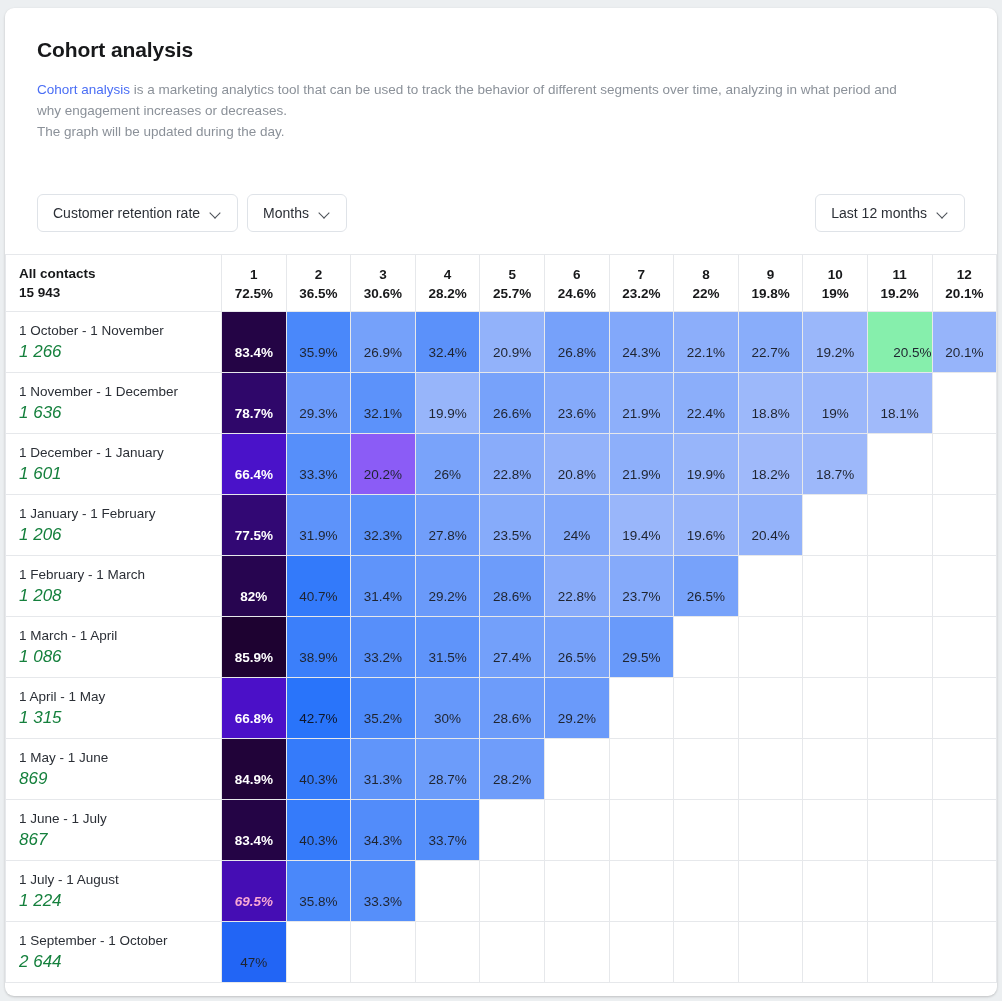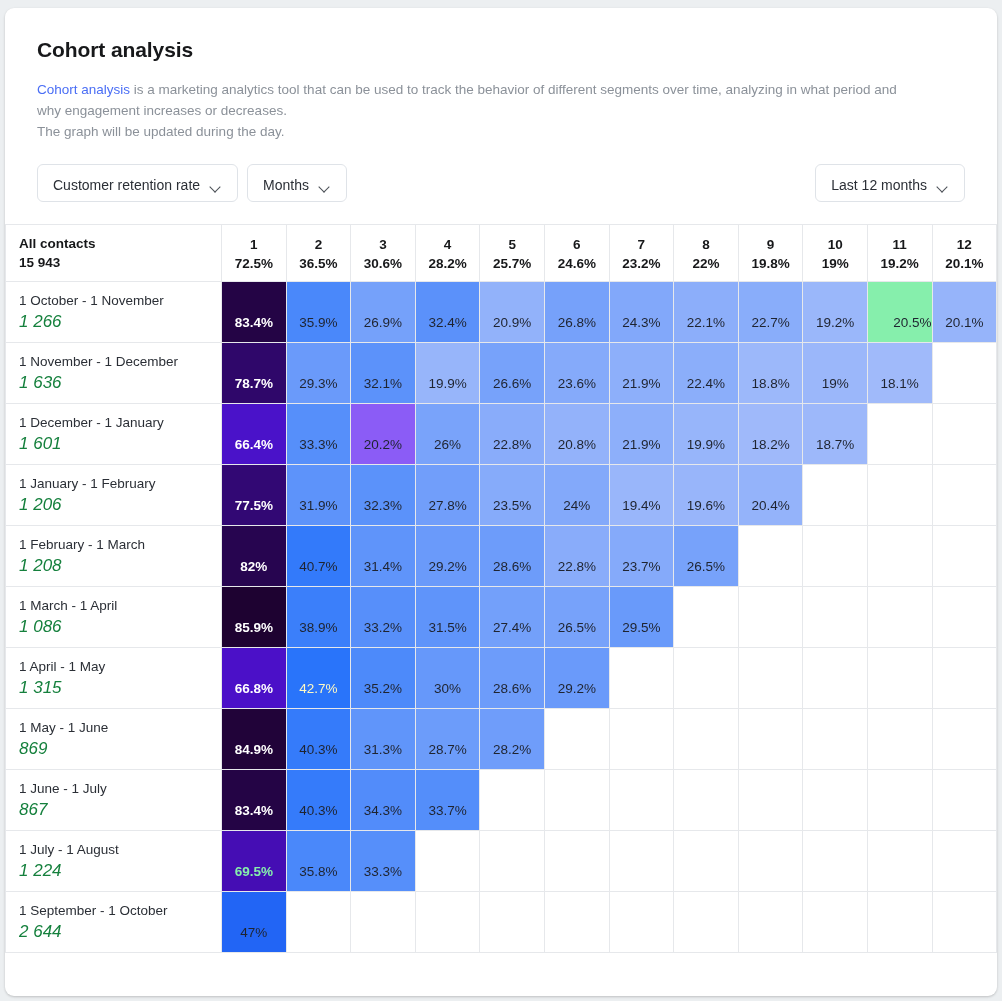--- a/index.html
+++ b/index.html
@@ -36,31 +36,32 @@
     color: #4a6ef5;
     cursor: pointer;
   }
   .controls {
     display: flex;
     align-items: center;
     padding: 22px 32px 0 32px;
   }
   .ctrl {
     display: inline-flex;
-    align-items: flex-end;
+    align-items: center;
     gap: 11px;
     height: 38px;
-    padding: 8px 15px;
+    padding: 0 15px;
     background: #fff;
     border: 1px solid #dfe3e8;
     border-radius: 6px;
     font-size: 14px;
     color: #2b2f36;
     cursor: pointer;
     white-space: nowrap;
+    margin-top: 30px;
   }
   .ctrl + .ctrl { margin-left: 9px; }
   .spacer { flex: 1; }
   .chev {
     display: inline-block;
     width: 11px; height: 11px;
     position: relative;
     flex: none;
   }
   .chev::before {
@@ -397,21 +398,21 @@
             <td class="cell empty"></td>
           </tr>
           <tr>
             <td class="rowlabel">
               <div class="inner">
                 <div class="r1">1 April - 1 May</div>
                 <div class="r2">1 315</div>
               </div>
             </td>
             <td class="cell" style="background: rgb(75, 16, 200); color: rgb(255, 255, 255); font-weight: bold;"><span class="v">66.8%</span></td>
-            <td class="cell" style="background: rgb(41, 116, 250); color: #fef9c3; margin-top: 6px;"><span class="v">42.7%</span></td>
+            <td class="cell" style="background: rgb(41, 116, 250); color: #0f172a; margin-top: 6px;"><span class="v">42.7%</span></td>
             <td class="cell" style="background: rgb(77, 138, 250); color: rgb(31, 36, 48);"><span class="v">35.2%</span></td>
             <td class="cell" style="background: rgb(102, 152, 250); color: rgb(31, 36, 48);"><span class="v">30%</span></td>
             <td class="cell" style="background: rgb(109, 156, 250); color: rgb(31, 36, 48);"><span class="v">28.6%</span></td>
             <td class="cell" style="background: rgb(106, 154, 250); color: rgb(31, 36, 48);"><span class="v">29.2%</span></td>
             <td class="cell empty"></td>
             <td class="cell empty"></td>
             <td class="cell empty"></td>
             <td class="cell empty"></td>
             <td class="cell empty"></td>
             <td class="cell empty"></td>
@@ -456,21 +457,21 @@
             <td class="cell empty"></td>
             <td class="cell empty"></td>
           </tr>
           <tr>
             <td class="rowlabel">
               <div class="inner">
                 <div class="r1">1 July - 1 August</div>
                 <div class="r2">1 224</div>
               </div>
             </td>
-            <td class="cell" style="background: rgb(69, 13, 180); color: #86efac; font-weight: bold;"><span class="v">69.5%</span></td>
+            <td class="cell" style="background: rgb(69, 13, 180); color: #f9a8d4; font-weight: bold; font-style: italic;"><span class="v">69.5%</span></td>
             <td class="cell" style="background: rgb(74, 136, 250); color: rgb(31, 36, 48);"><span class="v">35.8%</span></td>
             <td class="cell" style="background: rgb(86, 143, 250); color: rgb(31, 36, 48);"><span class="v">33.3%</span></td>
             <td class="cell empty"></td>
             <td class="cell empty"></td>
             <td class="cell empty"></td>
             <td class="cell empty"></td>
             <td class="cell empty"></td>
             <td class="cell empty"></td>
             <td class="cell empty"></td>
             <td class="cell empty"></td>

